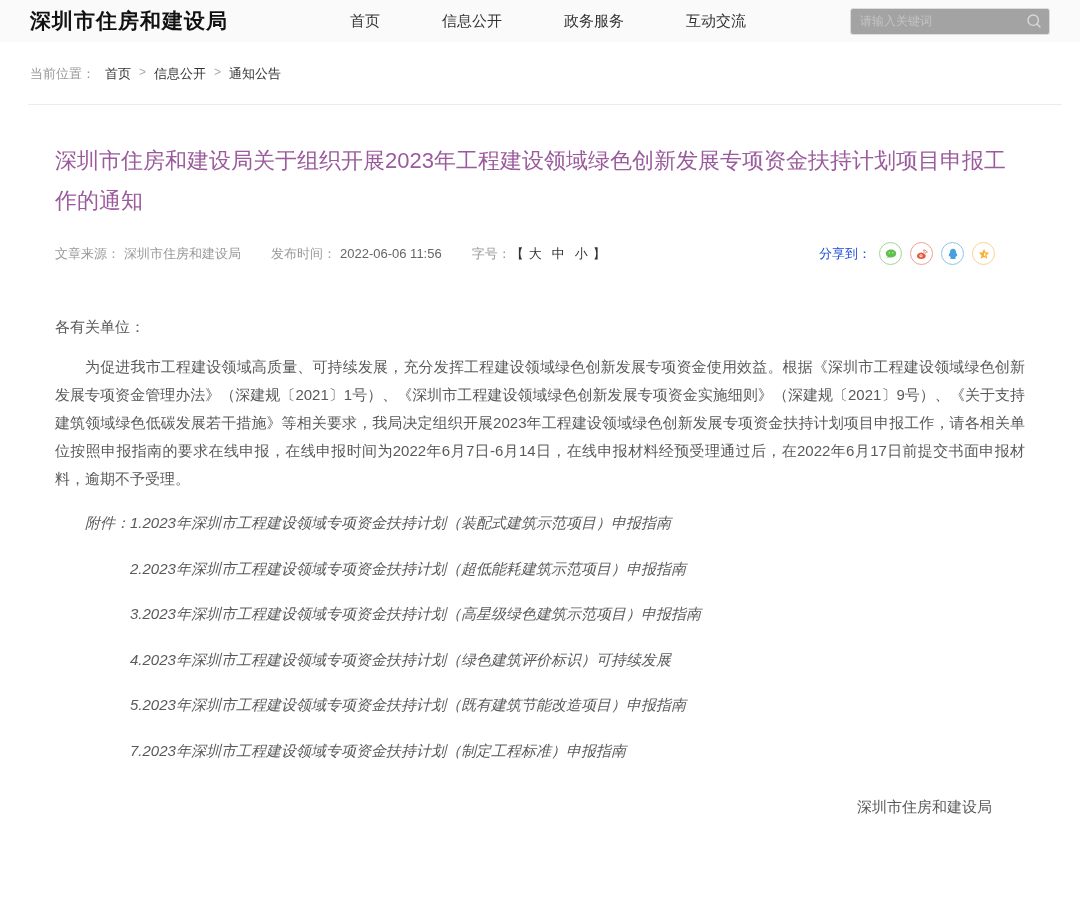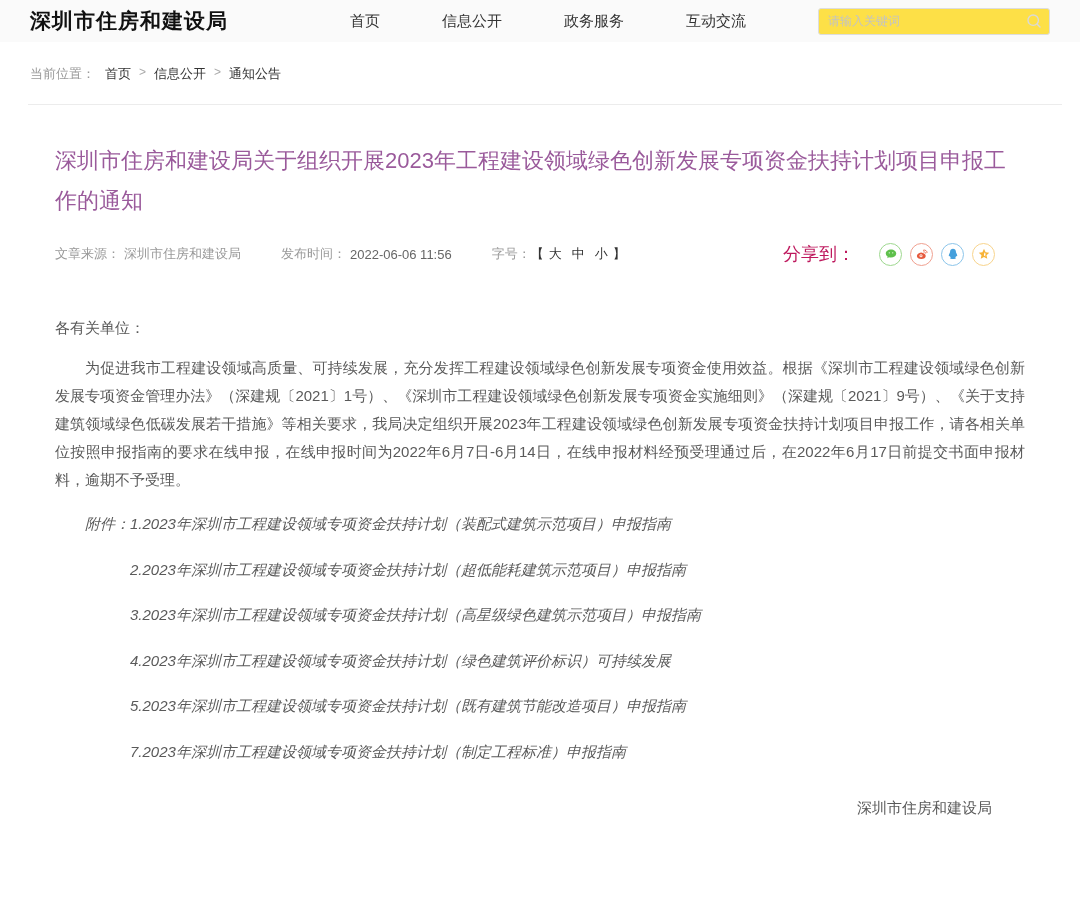--- a/index.html
+++ b/index.html
@@ -16,22 +16,22 @@
     display:flex; align-items:center;
     padding:0 30px;
   }
   .site-title { font-size:21px; font-weight:700; color:#111; letter-spacing:1px; cursor:pointer; }
   .main-nav { display:flex; margin-left:112px; }
   .nav-item {
     font-size:15px; color:#333; text-decoration:none;
     margin-right:42px; padding:0 10px; cursor:pointer; white-space:nowrap;
   }
   .search-box {
-    margin-left:auto; width:232px; height:27px;
-    background:#fde047; border:1px solid #ddd; border-radius:3px;
+    margin-left:auto; width:200px; height:27px;
+    background:#a3a3a3; border:1px solid #ddd; border-radius:3px;
     display:flex; align-items:center; padding:0 7px 0 9px;
   }
   .search-box input {
     border:none; outline:none; flex:1; font-size:12px; color:#333;
     font-family:inherit; background:transparent; min-width:0;
   }
   .search-box input::placeholder { color:#c3c3c3; }
   .search-icon { display:flex; align-items:center; cursor:pointer; }
   
   .breadcrumb-row {
@@ -49,26 +49,26 @@
     font-size:22px; font-weight:400; color:#9a5a9b;
     line-height:40px; max-width:1005px;
   }
   .meta-row {
     margin-top:21px; font-size:13px; color:#999;
     display:flex; align-items:center;
   }
   .meta-label { color:#999; }
   .meta-value { color:#999; margin-left:4px; }
   .meta-value.dark { color:#666; }
-  .gap { margin-left:40px; }
+  .gap { margin-left:30px; }
   .fontsize { color:#333; }
   .fontsize a { color:#333; text-decoration:none; cursor:pointer; margin:0 5px; }
   .fontsize .bracket { color:#333; }
   .share { margin-left:auto; display:flex; align-items:center; margin-right:30px; }
-  .share-label { color:#be185d; font-size:18px; margin-right:16px; }
+  .share-label { color:#1d4ed8; font-size:13px; margin-right:0; }
   .share-icon {
     width:23px; height:23px; border-radius:50%;
     display:flex; align-items:center; justify-content:center;
     margin-left:8px; cursor:pointer; background:#fff;
   }
   .share-icon.wechat { border:1px solid #9ed88f; }
   .share-icon.weibo  { border:1px solid #f0a090; }
   .share-icon.qq     { border:1px solid #8cc5ea; }
   .share-icon.qzone  { border:1px solid #f8d48c; }
   

